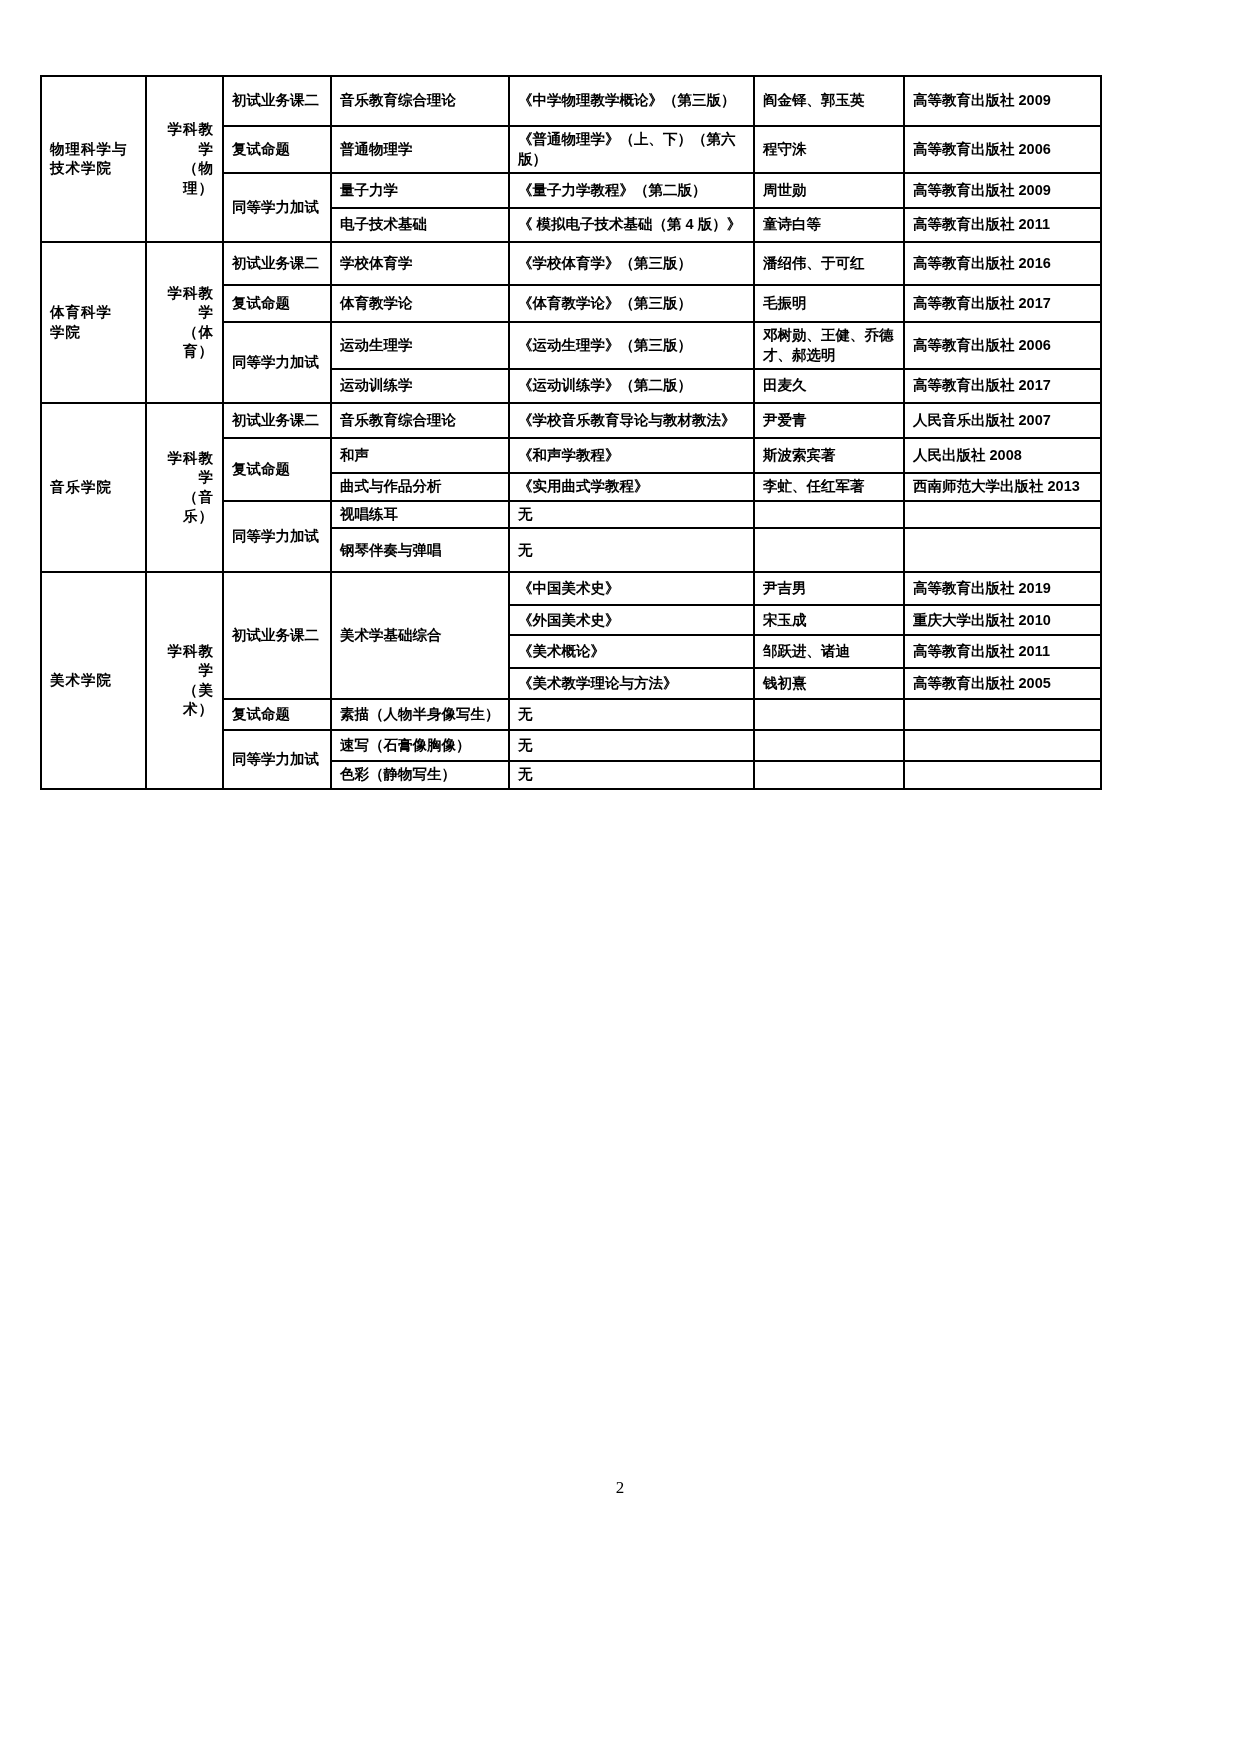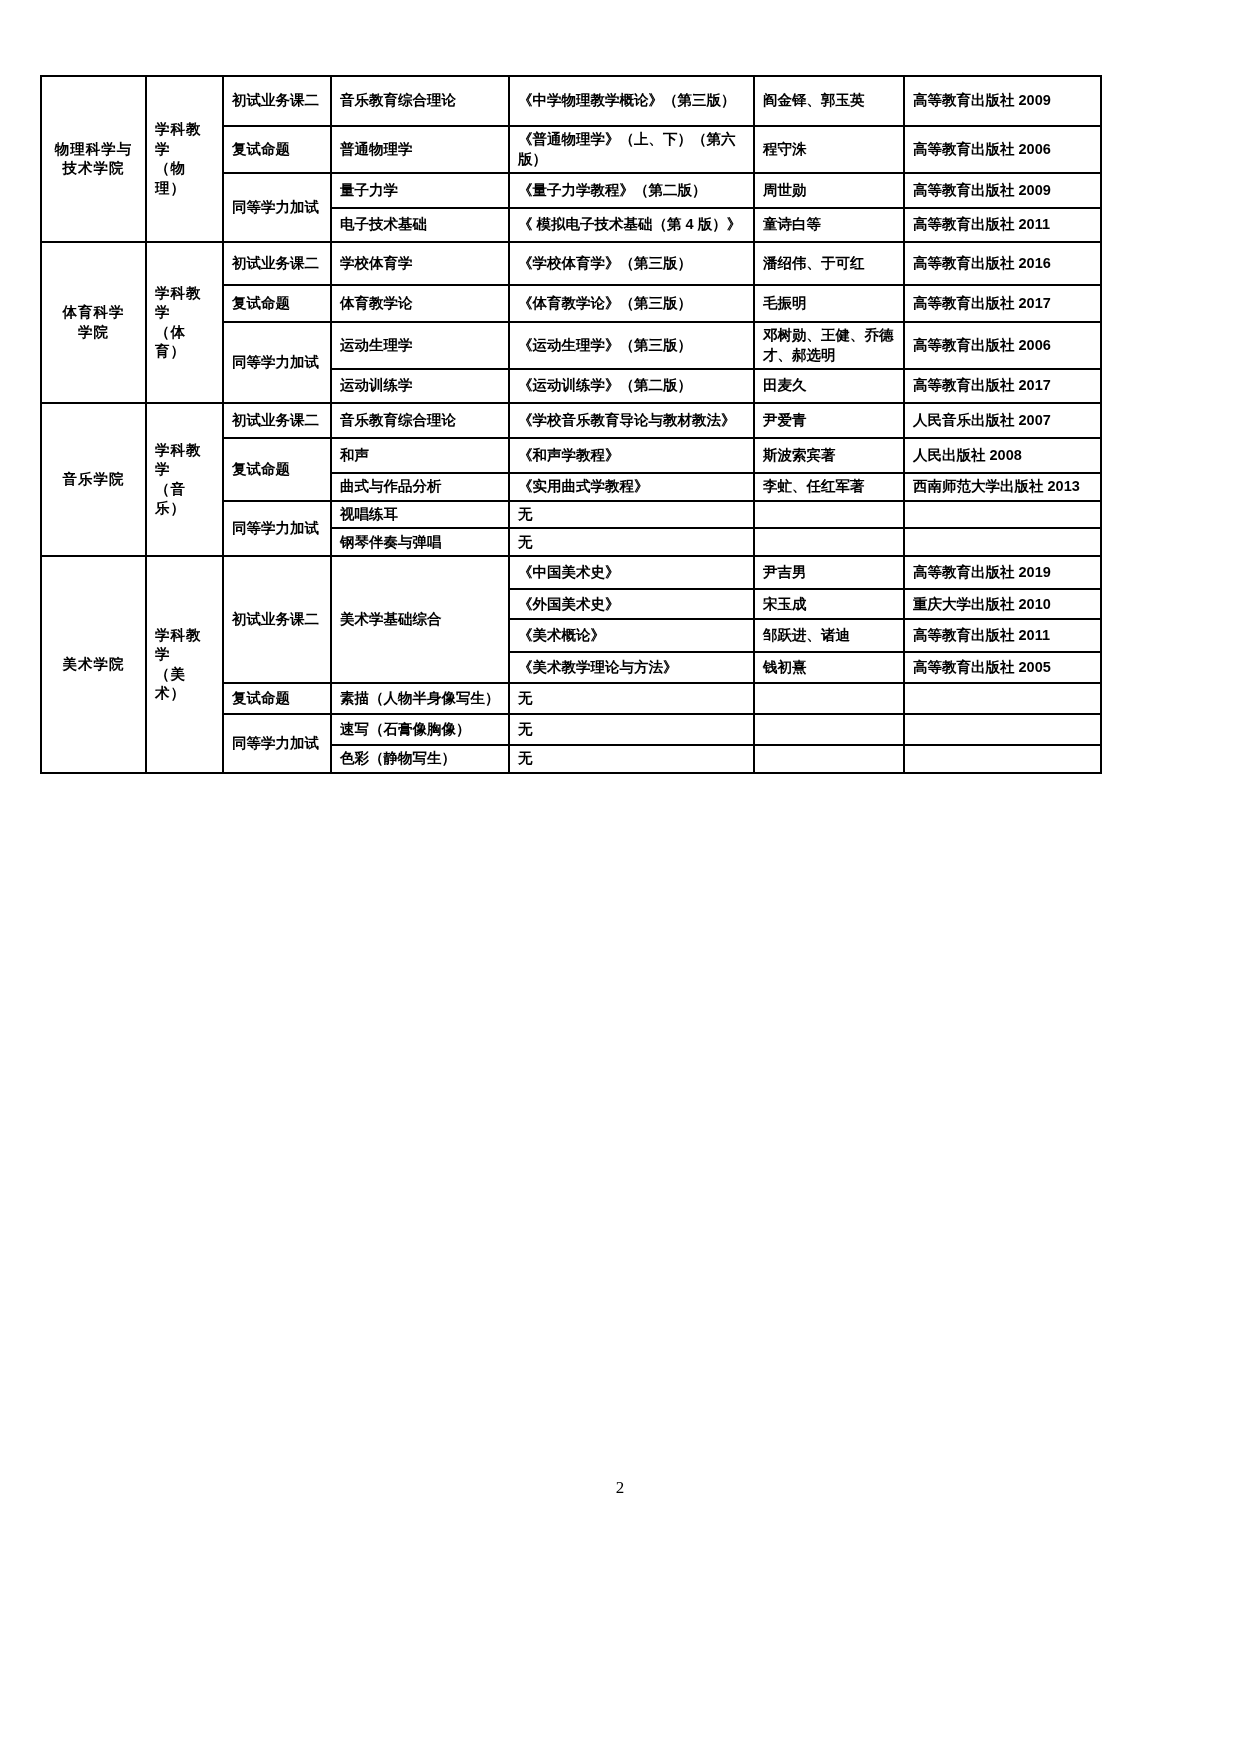--- a/index.html
+++ b/index.html
@@ -26,22 +26,22 @@
     border: 2px solid #000;
     font-size: 14.5px;
     font-weight: bold;
     line-height: 1.35;
     padding: 3px 8px;
     vertical-align: middle;
     white-space: pre-line;
     word-break: break-all;
     overflow: hidden;
   }
-  td.college { text-align: center; letter-spacing: 1px; margin-left: 48px; }
-  td.program { text-align: left; letter-spacing: 1px; }
+  td.college { text-align: left; letter-spacing: 1px; margin-left: 48px; }
+  td.program { text-align: right; letter-spacing: 1px; }
   .page-number {
     position: absolute;
     left: 0; right: 0; top: 1478px;
     text-align: center;
     font-family: "Liberation Serif", serif;
     font-size: 17px;
   }
 </style>
 </head>
 <body>
@@ -146,21 +146,21 @@
         <td>李虻、任红军著</td>
         <td>西南师范大学出版社 2013</td>
       </tr>
       <tr style="height:27px">
         <td rowspan="2">同等学力加试</td>
         <td>视唱练耳</td>
         <td>无</td>
         <td></td>
         <td></td>
       </tr>
-      <tr style="height:28px">
+      <tr style="height:44px">
         <td>钢琴伴奏与弹唱</td>
         <td>无</td>
         <td></td>
         <td></td>
       </tr>
 
       <tr style="height:33px">
         <td class="college" rowspan="7">美术学院</td>
         <td class="program" rowspan="7">学科教学
 （美术）</td>

